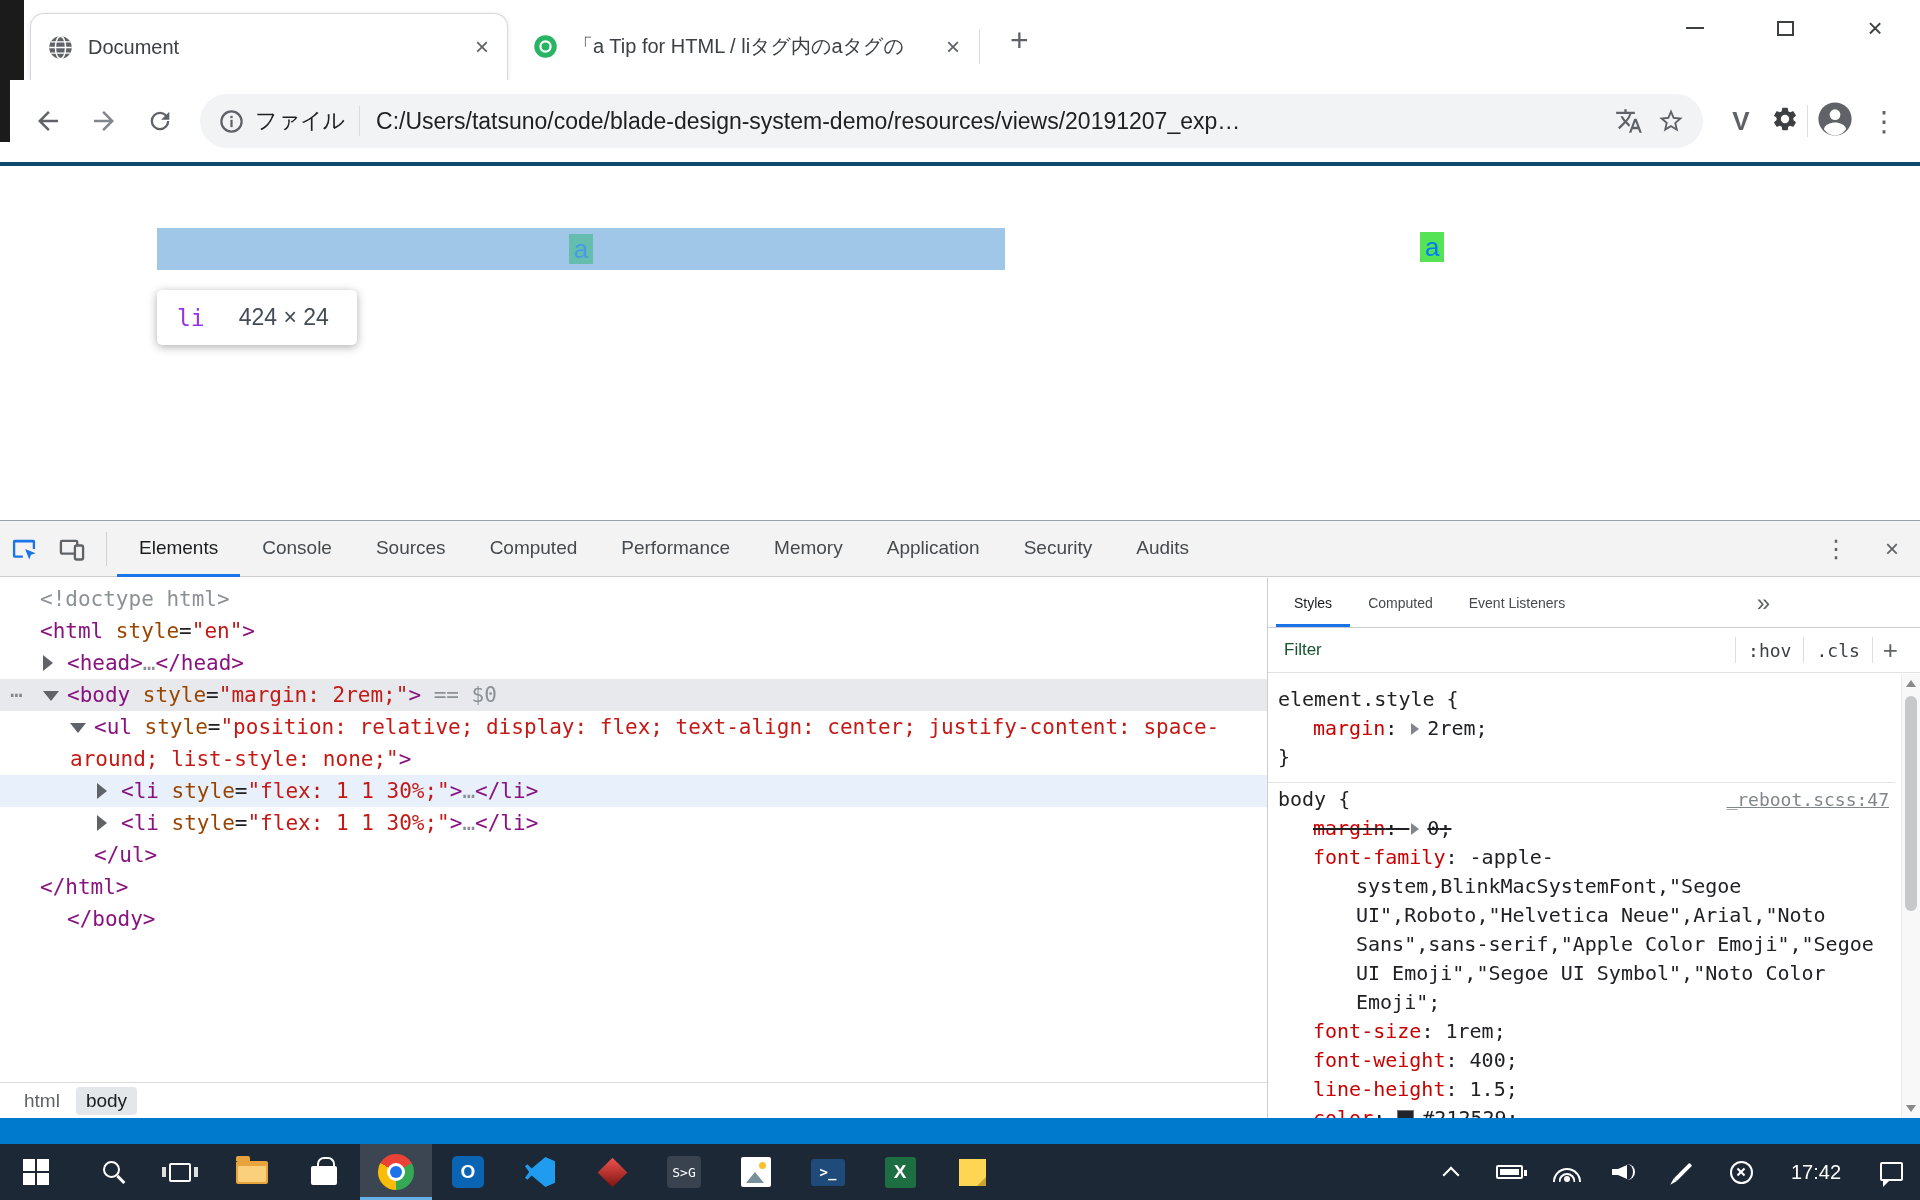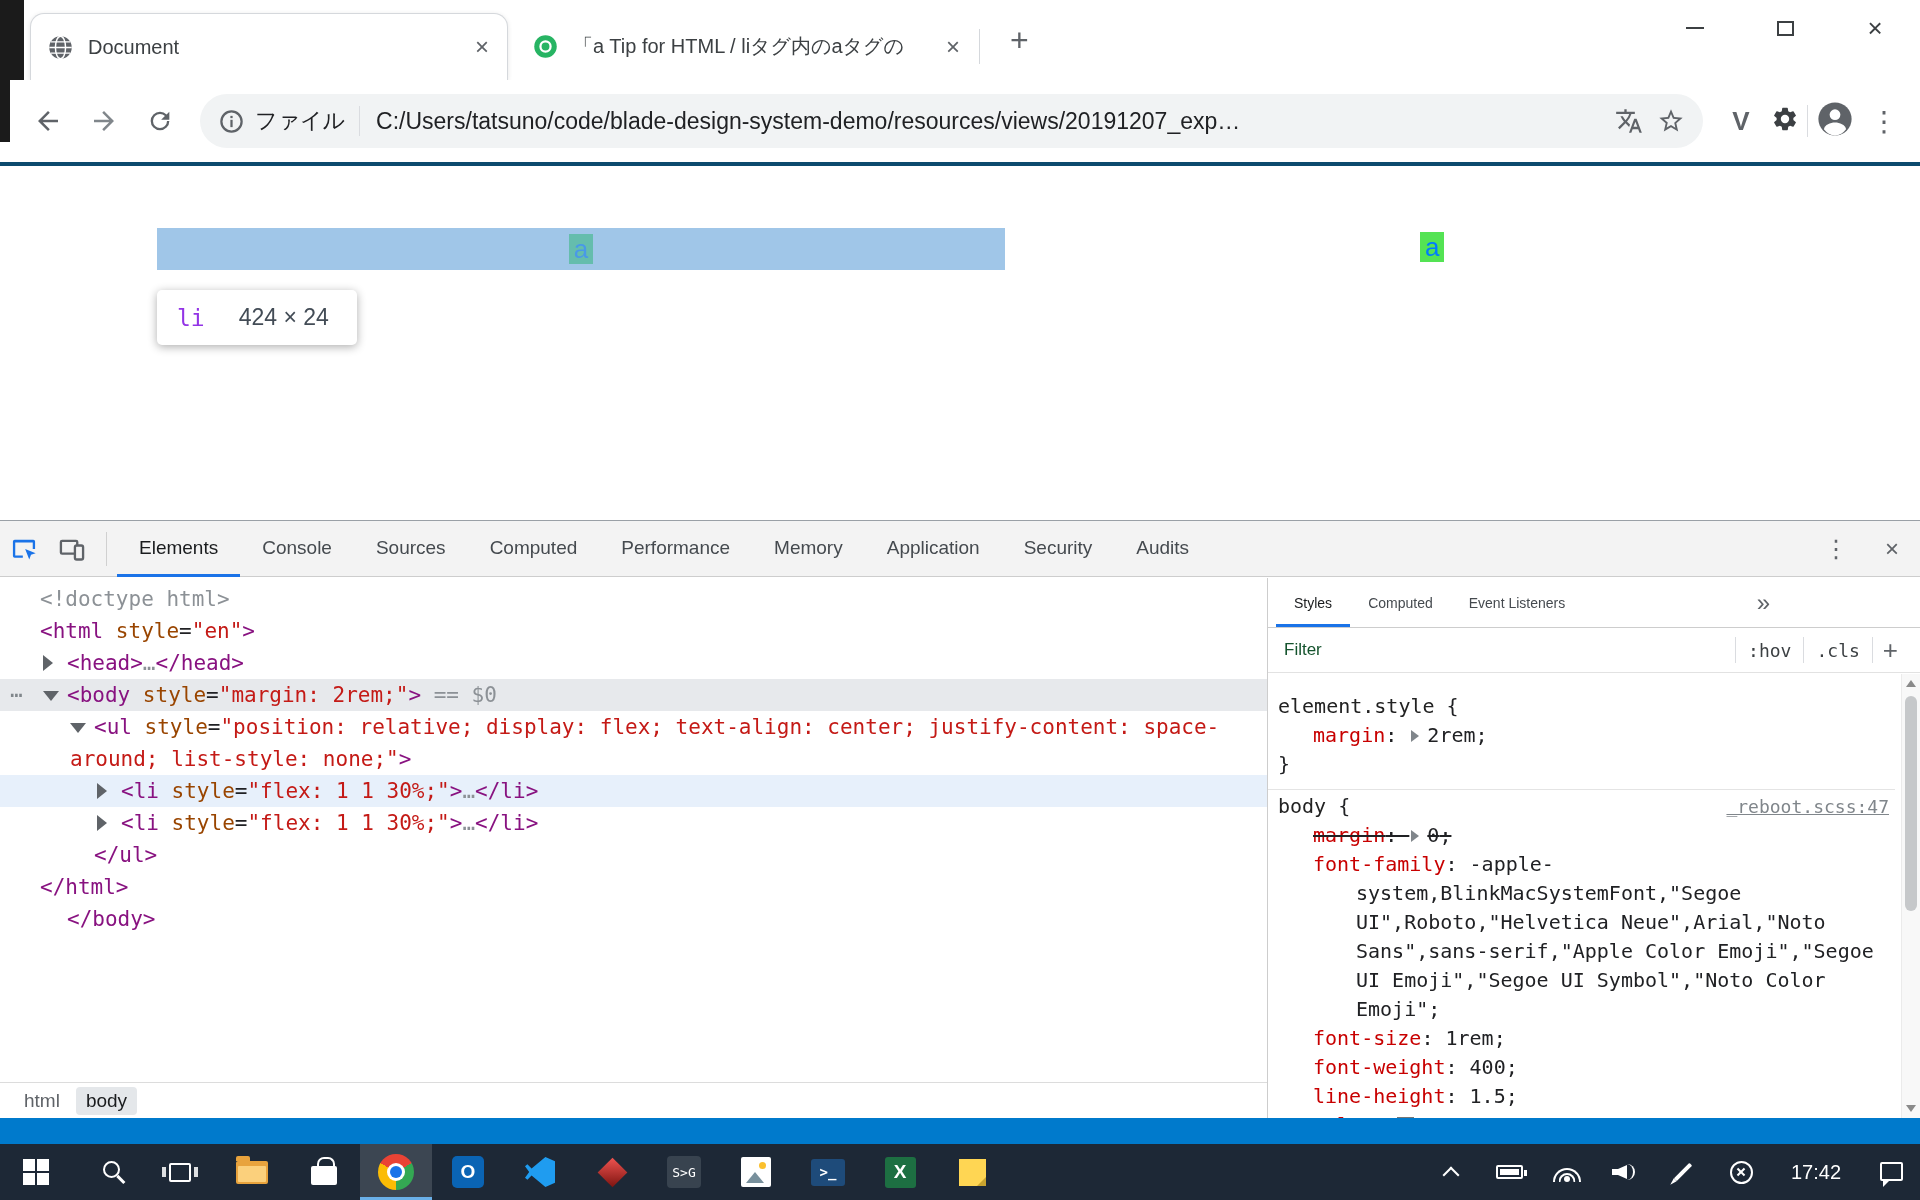--- a/index.html
+++ b/index.html
@@ -80,21 +80,21 @@
   .styles-pane{flex:1;position:relative}
   .sp-tabs{height:50px;border-bottom:1px solid #cdcdcd;display:flex;align-items:center;padding-left:8px}
   .sp-tab{padding:0 18px;line-height:48px;font-size:14px;color:#454a4f}
   .sp-tab.active{color:#1a1c1e;box-shadow:inset 0 -3px 0 var(--accent,#1a73e8)}
   .sp-overflow{margin-left:auto;margin-right:150px;color:#5f6368;font-size:24px}
   .sp-filter{height:45px;border-bottom:1px solid #e2e2e2;display:flex;align-items:center;padding:0 8px 0 16px}
   .sp-filter .ph{color:#14532d;font-size:17px;flex:1}
   .sp-toggle{color:#3c4043;font-family:"DejaVu Sans Mono",monospace;font-size:18px;padding:0 12px}
   .sp-tgl-sep{width:1px;height:26px;background:#dadce0}
   .sp-add{font-size:26px;color:#5f6368;padding:0 14px 0 10px}
-  .sp-rules{position:absolute;top:96px;left:0;right:19px;bottom:0;overflow:hidden;font-family:"DejaVu Sans Mono",monospace;font-size:20px;line-height:29px;padding:16px 6px 0 0;color:#202124}
+  .sp-rules{position:absolute;top:96px;left:0;right:19px;bottom:0;overflow:hidden;font-family:"DejaVu Sans Mono",monospace;font-size:20px;line-height:29px;padding:9px 6px 0 0;color:#202124}
   .rule{padding:2px 0 10px;border-bottom:1px solid #e4e4e4}
   .rule-head{position:relative;padding-left:10px}
   .sel{color:#222}
   .rule-link{position:absolute;right:6px;top:0;color:#80868b;text-decoration:underline;font-size:18px}
   .decl{padding-left:88px;text-indent:-43px;overflow-wrap:anywhere}
   .prop{color:#c80000}
   .cssval{color:#202124}
   .decl.struck{text-decoration:line-through}
   .expander{display:inline-block;width:0;height:0;border-top:6px solid transparent;border-bottom:6px solid transparent;border-left:8px solid #80868b;margin:0 8px 0 2px}
   .swatch{display:inline-block;width:17px;height:17px;border:1px solid #757575;margin-right:8px;vertical-align:-2px}

